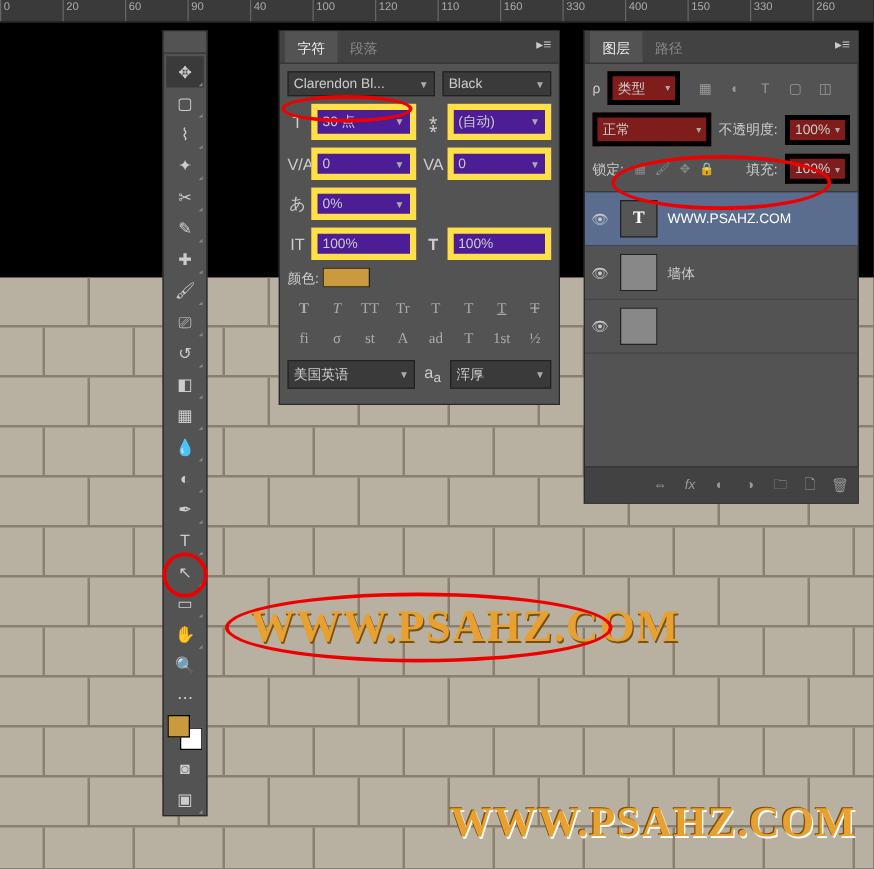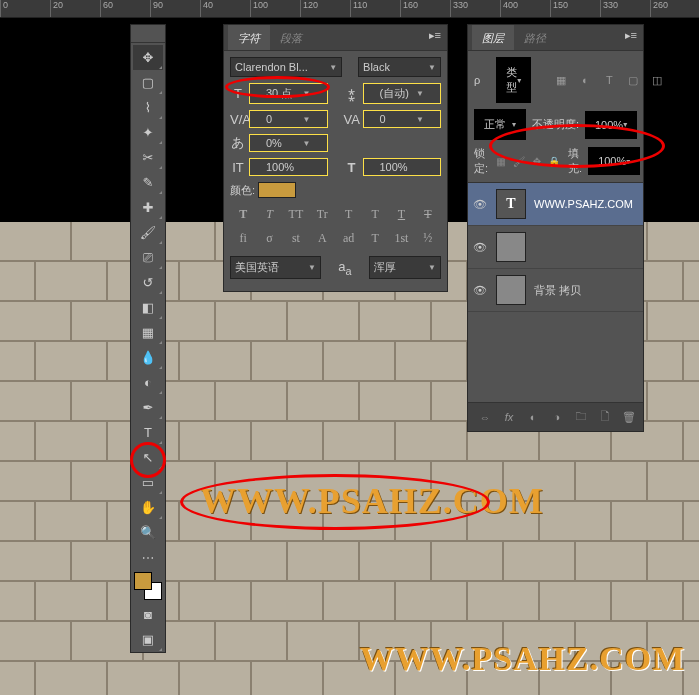--- a/index.html
+++ b/index.html
@@ -14,39 +14,39 @@
 .toolbox { position: absolute; left: 130px; top: 24px; width: 36px; background: #535353; border: 1px solid #2a2a2a; padding-top: 6px; }
 .tool-tabs { height: 12px; background: #535353; border-bottom: 1px solid #333; margin-bottom: 2px; }
 .tool { width: 30px; height: 25px; margin: 0 auto; display: flex; align-items: center; justify-content: center; color: #ccc; cursor: pointer; font-size: 13px; position: relative; }
 .tool.sel { background: #3a3a3a; }
 .tool-tri { position: absolute; right: 1px; bottom: 1px; width: 0; height: 0; border-left: 3px solid transparent; border-bottom: 3px solid #888; }
 .foreground-back { width: 28px; height: 28px; margin: 2px auto; position: relative; }
 .fg-col { position: absolute; width: 18px; height: 18px; background: #c99b3e; border: 1px solid #000; left: 0; top: 0; z-index: 2; }
 .bg-col { position: absolute; width: 18px; height: 18px; background: #fff; border: 1px solid #000; right: 0; bottom: 0; }
 .char-panel { position: absolute; left: 223px; top: 24px; width: 225px; background: #535353; border: 1px solid #2a2a2a; color: #ccc; font-size: 11px; }
 .panel-tabs { display: flex; border-bottom: 1px solid #333; background: #424242; padding-left: 4px; }
-.tab { padding: 6px 10px 4px; cursor: pointer; color: #888; font-style: italic; }
+.tab { padding: 6px 10px 4px; cursor: pointer; color: #888; }
 .tab.active { color: #eee; background: #535353; }
 .tab-menu { margin-left: auto; padding: 4px 6px; cursor: pointer; }
 .panel-body { padding: 6px; }
-.row { display: flex; gap: 16px; margin-bottom: 6px; align-items: center; }
+.row { display: flex; gap: 6px; margin-bottom: 6px; align-items: center; }
 .dropdown { background: #3a3a3a; border: 1px solid #222; padding: 3px 4px; flex: 1; display: flex; align-items: center; justify-content: space-between; font-size: 11px; }
 .dd-arrow { font-size: 8px; color: #aaa; }
 .input-group { display: flex; align-items: center; gap: 3px; flex: 1; }
 .ig-icon { width: 16px; text-align: center; font-size: 13px; }
-.input-field { background: #404040; border: 1px solid #fde047; padding: 2px 16px; flex: 1; display: flex; justify-content: space-between; align-items: center; }
+.input-field { background: #4c1d95; border: 5px solid #fde047; padding: 2px 4px; flex: 1; display: flex; justify-content: space-between; align-items: center; }
 .style-btns { display: flex; gap: 0; justify-content: space-around; margin-top: 4px; }
 .style-btn { width: 22px; height: 20px; display: flex; align-items: center; justify-content: center; color: #aaa; cursor: pointer; font-size: 12px; font-family: Georgia, serif; }
 .color-swatch { width: 38px; height: 16px; background: #c99b3e; border: 1px solid #222; }
-.layers-panel { position: absolute; left: 467px; top: 24px; width: 177px; background: #535353; border: 1px solid #2a2a2a; color: #ccc; font-size: 11px; }
+.layers-panel { position: absolute; left: 467px; top: 24px; width: 220px; background: #535353; border: 1px solid #2a2a2a; color: #ccc; font-size: 11px; }
 .layer-controls { padding: 6px; border-bottom: 1px solid #333; }
 .filter-icons { display: flex; gap: 8px; align-items: center; margin-left: 6px; }
 .filter-ic { width: 16px; height: 16px; display: flex; align-items: center; justify-content: center; color: #999; cursor: pointer; font-size: 11px; }
 .layer-row2 { display: flex; align-items: center; gap: 6px; margin-top: 6px; }
-.small-dd { background: #000000; border: 6px solid #000000; padding: 2px 4px; display: flex; align-items: center; justify-content: space-between; font-size: 11px; }
+.small-dd { background: #7f1d1d; border: 4px solid #000000; padding: 2px 4px; display: flex; align-items: center; justify-content: space-between; font-size: 11px; }
 .lock-icons { display: flex; gap: 4px; align-items: center; }
 .lock-ic { width: 14px; height: 14px; display: flex; align-items: center; justify-content: center; color: #888; font-size: 10px; }
 .layer-list { }
 .layer-item { display: flex; align-items: center; padding: 6px 4px; border-bottom: 1px solid #444; gap: 8px; cursor: pointer; }
 .layer-item.selected { background: #5a6d8f; color: #fff; }
 .layer-eye { width: 16px; text-align: center; color: #ccc; }
 .layer-thumb { width: 30px; height: 30px; background: #888; border: 1px solid #222; display: flex; align-items: center; justify-content: center; font-size: 14px; }
 .layer-thumb.text-thumb { background: #555; color: #fff; font-family: Georgia, serif; font-weight: bold; }
 .layer-name { flex: 1; font-size: 11px; }
 .layers-footer { display: flex; justify-content: flex-end; gap: 8px; padding: 6px; border-top: 1px solid #333; background: #424242; }
@@ -421,25 +421,25 @@
   </div>
   <div class="layer-list" id="layer-list">
       <div class="layer-item selected">
         <span class="layer-eye">👁</span>
     <div class="layer-thumb text-thumb">T</div>
     <span class="layer-name">WWW.PSAHZ.COM</span>
       </div>
       <div class="layer-item">
         <span class="layer-eye">👁</span>
     <div class="layer-thumb "></div>
+    <span class="layer-name">墙体</span>
       </div>
       <div class="layer-item">
         <span class="layer-eye">👁</span>
     <div class="layer-thumb "></div>
-    <span class="layer-name">背景 拷贝</span>
       </div>
     </div>
   <div style="height:90px"></div>
   <div class="layers-footer">
     <div class="footer-ic">⇔</div>
     <div class="footer-ic">
         <i>fx</i>
       </div>
     <div class="footer-ic">◐</div>
     <div class="footer-ic">◑</div>

